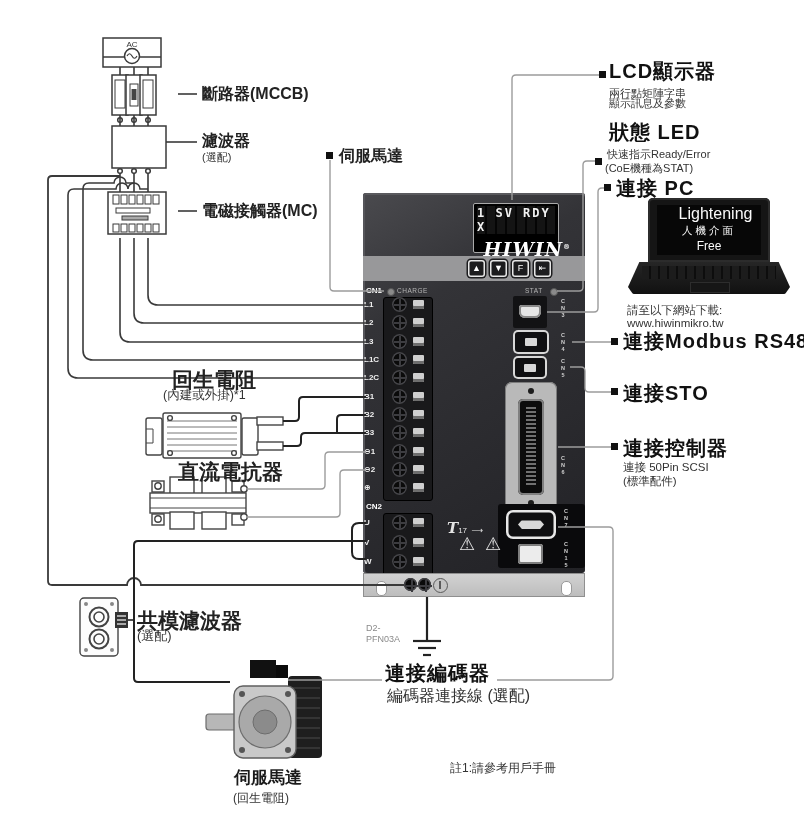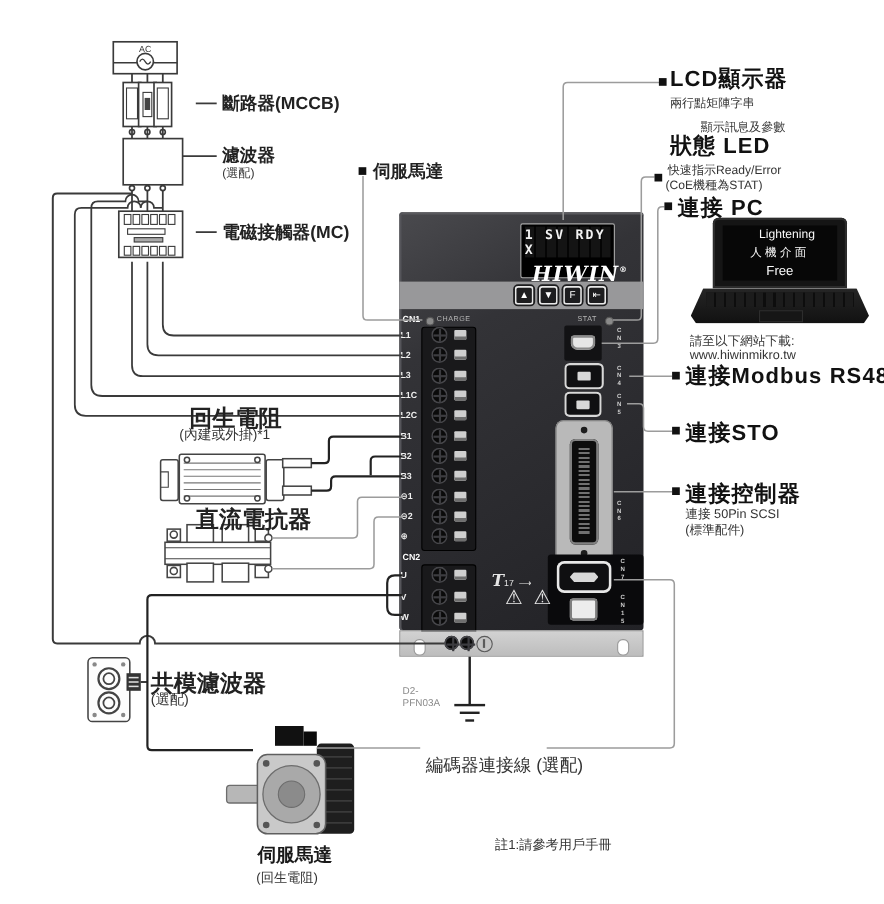--- a/index.html
+++ b/index.html
@@ -71,21 +71,21 @@
   .slot{position:absolute;top:7px;width:9px;height:13px;background:#fff;border:1px solid #999;border-radius:5px;}
   .gnd-ring{position:absolute;left:69px;top:4px;width:13px;height:13px;border-radius:50%;
        background:#c4c4c4;border:1.5px solid #5a5a5a;}
   .gnd-ring::after{content:"";position:absolute;left:5px;top:2px;width:2px;height:8px;background:#5a5a5a;}
   
   #laptop{position:absolute;left:628px;top:198px;width:162px;height:102px;z-index:1;}
   .lt-screen{position:absolute;left:20px;top:0;width:122px;height:64px;background:#151515;
        border-radius:5px 5px 0 0;box-shadow:inset 0 0 0 2px #2c2c2c;}
   .lt-disp{position:absolute;left:9px;top:7px;width:104px;height:50px;background:#070707;
        text-align:center;color:#fafafa;}
-  .lt-disp .l1{font-size:11px;line-height:17px;margin-left:13px;}
+  .lt-disp .l1{font-size:16px;line-height:17px;margin-left:13px;}
   .lt-disp .l2{font-size:10.5px;line-height:16px;letter-spacing:3px;}
   .lt-disp .l3{font-size:12px;line-height:16px;}
   .lt-base{position:absolute;left:0;top:64px;width:162px;height:32px;
        background:linear-gradient(#262626,#111);border-radius:3px 3px 6px 6px;
        clip-path:polygon(7% 0,93% 0,100% 78%,97% 100%,3% 100%,0 78%);}
   .lt-kbd{position:absolute;left:14px;top:68px;width:134px;height:13px;background:#0d0d0d;
        background-image:repeating-linear-gradient(90deg,#1c1c1c 0 7px,#0d0d0d 7px 9px);}
   .lt-pad{position:absolute;left:62px;top:84px;width:38px;height:9px;background:#161616;border:1px solid #2d2d2d;}
 </style>
 </head>
@@ -402,21 +402,21 @@
     <div class="t" style="left:234px;top:766px;font-size:17px;font-weight:bold;">伺服馬達</div>
     <div class="t sub12" style="left:233px;top:790px;">(回生電阻)</div>
 
     <div class="t" style="left:366px;top:623px;font-size:9px;color:#8a8a8a;">D2-</div>
     <div class="t" style="left:366px;top:634px;font-size:9px;color:#8a8a8a;">PFN03A</div>
     <div class="t sub12" style="left:450px;top:760px;">註1:請參考用戶手冊</div>
 
     <div class="bullet" style="left:599px;top:71px;"></div>
     <div class="t title20" style="left:609px;top:58px;">LCD顯示器</div>
     <div class="t sub11" style="left:609px;top:86px;">兩行點矩陣字串</div>
-    <div class="t sub11" style="left:609px;top:108px;margin-left:28px;">顯示訊息及參數</div>
+    <div class="t sub11" style="left:609px;top:96px;">顯示訊息及參數</div>
 
     <div class="t title20" style="left:609px;top:119px;">狀態 LED</div>
     <div class="t sub11" style="left:607px;top:147px;">快速指示Ready/Error</div>
     <div class="bullet" style="left:595px;top:158px;"></div>
     <div class="t sub11" style="left:605px;top:161px;">(CoE機種為STAT)</div>
 
     <div class="bullet" style="left:604px;top:184px;"></div>
     <div class="t title20" style="left:616px;top:175px;">連接 PC</div>
 
     <div class="t" style="left:627px;top:303px;font-size:11.5px;color:#333;">請至以下網站下載:</div>
@@ -426,15 +426,16 @@
     <div class="t title20" style="left:623px;top:328px;">連接Modbus RS485</div>
 
     <div class="bullet" style="left:611px;top:388px;"></div>
     <div class="t title20" style="left:623px;top:380px;">連接STO</div>
 
     <div class="bullet" style="left:611px;top:443px;"></div>
     <div class="t title20" style="left:623px;top:435px;">連接控制器</div>
     <div class="t" style="left:623px;top:460px;font-size:11.5px;color:#333;">連接 50Pin SCSI</div>
     <div class="t" style="left:623px;top:474px;font-size:11.5px;color:#333;">(標準配件)</div>
 
+    <div class="t title20" style="left:385px;top:660px;">連接編碼器</div>
     <div class="t" style="left:387px;top:686px;font-size:16px;color:#333;">編碼器連接線 (選配)</div>
   </div>
 </div>
 
 </body></html>

